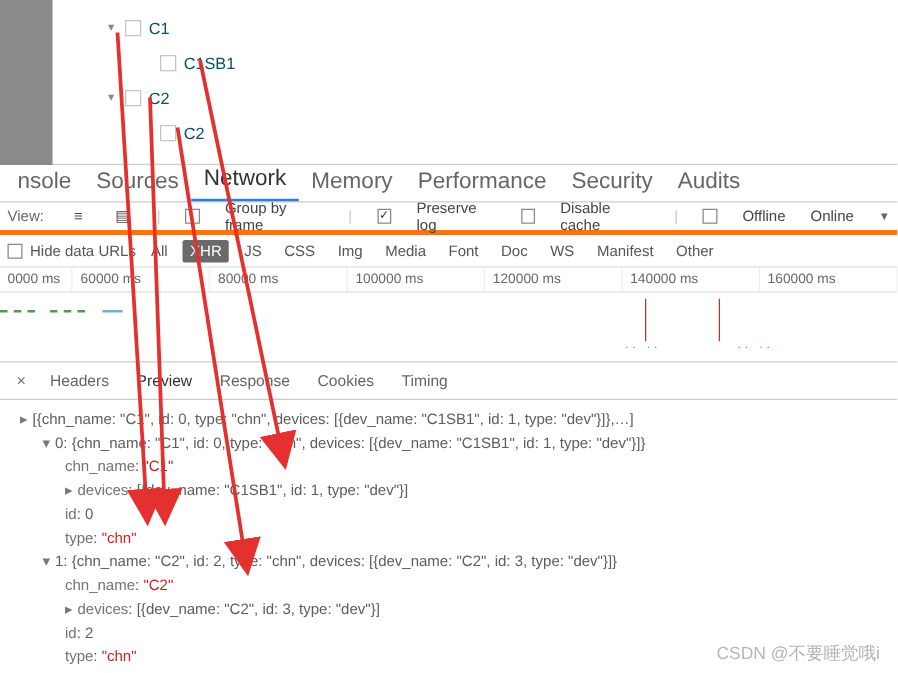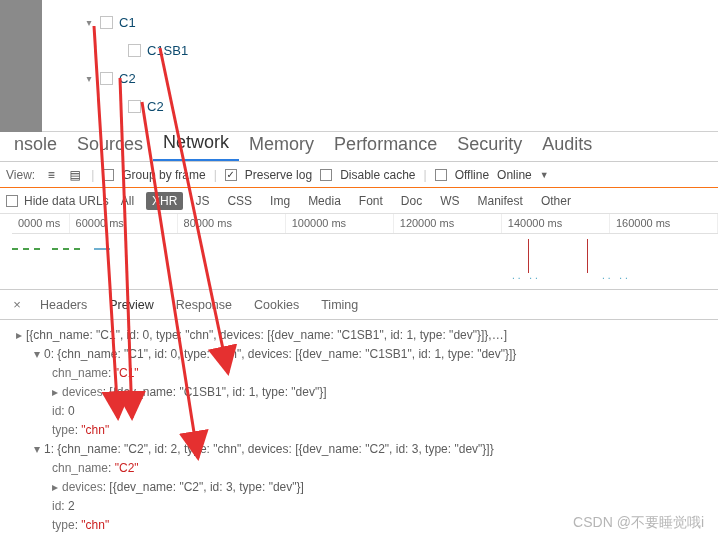--- a/index.html
+++ b/index.html
@@ -13,33 +13,33 @@
 .tree-expander { width: 14px; text-align: center; color: #888; font-size: 10px; }
 .tree-cb { width: 13px; height: 13px; border: 1px solid #c4c4c4; margin: 0 6px 0 4px; background: #fff; }
 .tree-label { color: #0c4a6e; }
 
 
 .tabs-row { display: flex; align-items: flex-end; height: 30px; border-bottom: 1px solid #ccc; padding-left: 4px; font-size: 18px; color: #666; }
 .tabs-row .tab { padding: 6px 10px; cursor: pointer; }
 .tabs-row .tab.active { color: #333; border-bottom: 2px solid #2b7de0; }
 
 
-.toolbar-row { display: flex; align-items: center; height: 26px; border-bottom: 1px solid #f97316; padding: 0 6px; gap: 8px; font-size: 12px; color: #444; }
+.toolbar-row { display: flex; align-items: center; height: 26px; border-bottom: 4px solid #f97316; padding: 0 6px; gap: 20px; font-size: 12px; color: #444; }
 .toolbar-row .lbl { color: #666; }
 .icon-btn { width: 16px; height: 14px; display: inline-flex; align-items: center; justify-content: center; }
 .cb { width: 12px; height: 12px; border: 1px solid #888; display: inline-flex; align-items: center; justify-content: center; background: #fff; font-size: 10px; line-height: 1; }
 .cb.checked::after { content: "✓"; color: #333; }
 
 
 .filter-row { display: flex; align-items: center; height: 26px; border-bottom: 1px solid #e0e0e0; padding: 0 6px; gap: 6px; font-size: 12px; color: #555; }
 .filter-pill { padding: 2px 6px; border-radius: 2px; cursor: pointer; }
 .filter-pill.active { background: #6a6a6a; color: #fff; }
 
 
-.timeline { height: 76px; border-bottom: 1px solid #ccc; position: relative; padding-left: 12px; }
+.timeline { height: 76px; border-bottom: 1px solid #ccc; position: relative; }
 .timeline-header { display: flex; height: 20px; border-bottom: 1px solid #e0e0e0; font-size: 11px; color: #666; }
 .timeline-cell { flex: 1; border-right: 1px solid #eee; padding: 3px 0 0 6px; white-space: nowrap; position: relative; }
 .timeline-cell.first { flex: 0.5; }
 .timeline-body { height: 55px; position: relative; }
 .dash-seg { position: absolute; top: 14px; height: 2px; border-top: 2px solid #6fb0d0; }
 .dash-green { border-top: 2px dashed #4aa04a; }
 .dots { position: absolute; font-size: 10px; color: #4aa5c5; letter-spacing: 3px; }
 .vbar { position: absolute; width: 1px; background: #b33; }
 
 

